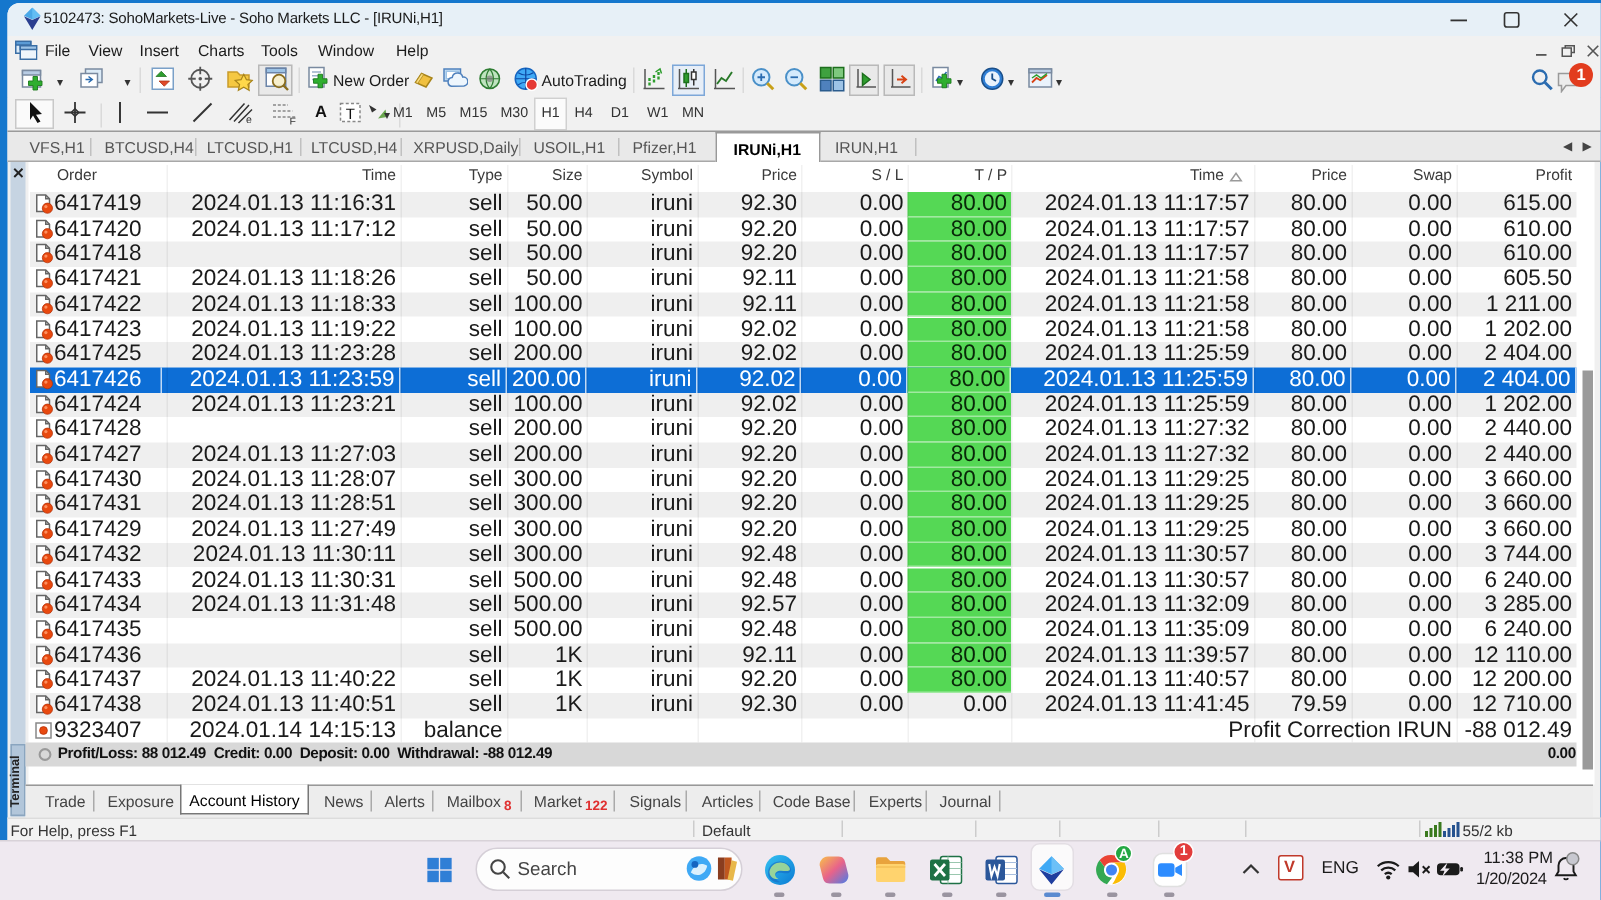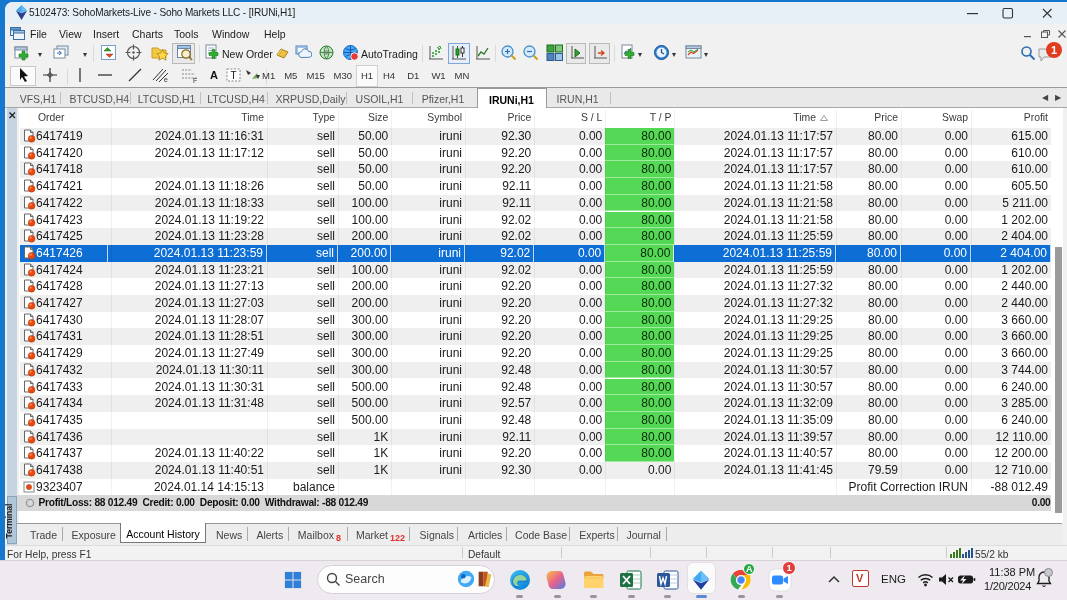--- a/index.html
+++ b/index.html
@@ -13,21 +13,21 @@
 #ctabsbar{position:absolute;left:5px;top:87px;width:1062px;height:21px;background:#e9e9e9;border-top:1px solid #9a9a9a;border-bottom:1px solid #a8a8a8}
 .ctab{position:absolute;top:93px;font-size:10.5px;color:#555;white-space:nowrap}
 .ctsep{position:absolute;top:92px;width:1px;height:12px;background:#c0c0c0}
 #cact{position:absolute;left:476.5px;top:88px;width:70px;height:20px;background:#fff;border:1px solid #999;border-bottom:none;text-align:center;color:#000;font-weight:bold;font-size:10.5px;padding-top:5px}
 #dock{position:absolute;left:7px;top:108px;width:9.5px;height:437px;background:#c6d4e2}
 #termtab{position:absolute;left:7px;top:496px;width:10px;height:48px;background:#b2c6da;border:1px solid #8aa5bf}
 #termtab span{position:absolute;left:-16px;top:19px;transform:rotate(-90deg);font-size:8.5px;font-weight:bold;color:#222;white-space:nowrap}
 #tblbg{position:absolute;left:19px;top:108px;width:1044px;height:414.5px;background:#fff}
 #thead{position:absolute;left:0;top:110px;width:1067px;height:18px;color:#3a3a3a;font-size:10.4px}
 .hc{position:absolute;top:2px;text-align:right;white-space:nowrap}
-#rows{position:absolute;left:20.0px;top:128.0px;width:1031.0px;height:306px;font-size:12px}
+#rows{position:absolute;left:20.0px;top:128.0px;width:1031.0px;height:306px;font-size:15px}
 .row{position:absolute;left:0;width:1031.0px;height:16.7px;line-height:16.7px;color:#1a1a1a;white-space:nowrap}
 .row.odd{background:#efefef}
 .row.sel{background:#0d6ed6;color:#fff}
 .c{position:absolute;top:0;height:16.7px;text-align:right;overflow:hidden;padding-right:3px}
 .c.ol{text-align:left}
 .ric{position:absolute;left:2px;top:1px}
 .onum{position:absolute;left:16px}
 .vsep{position:absolute;top:110px;width:1px;height:385.4px;background:rgba(0,0,0,0.055)}
 .row.sel .c{border-right:1px solid rgba(255,255,255,.75)}
 #sumrow{position:absolute;left:16.5px;top:495.4px;width:1034.5px;height:15.4px;background:#d8d8d8;font-size:10.2px;font-weight:bold;color:#111;line-height:15px;letter-spacing:-0.27px}
@@ -418,21 +418,21 @@
         <div class="c" style="left:90.7px;width:156.3px">2024.01.13 11:18:33</div>
         <div class="c" style="left:247.0px;width:71.0px">sell</div>
         <div class="c" style="left:318.0px;width:53.3px">100.00</div>
         <div class="c" style="left:371.3px;width:73.7px">iruni</div>
         <div class="c" style="left:445.0px;width:69.3px">92.11</div>
         <div class="c" style="left:514.3px;width:71.0px">0.00</div>
         <div class="c" style="left:585.3px;width:69.1px;background:#55d855;color:#092709;box-shadow:inset 0 -1px 0 rgba(255,255,255,.45)">80.00</div>
         <div class="c" style="left:654.4px;width:161.6px">2024.01.13 11:21:58</div>
         <div class="c" style="left:816.0px;width:65.0px">80.00</div>
         <div class="c" style="left:881.0px;width:70.0px">0.00</div>
-        <div class="c" style="left:951.0px;width:80.0px">5 211.00</div>
+        <div class="c" style="left:951.0px;width:80.0px">1 211.00</div>
       </div>
 <div class="row" style="top:83.5px">
         <div class="c ol" style="left:0px;width:88px">
           <svg class="ric" width="14" height="14" viewBox="0 0 14 14">
             <path d="M2.5 1h6l2.5 2.5V12h-8.5z" fill="#fff" stroke="#666" stroke-width="1"></path>
             <path d="M8.5 1v2.5H11" fill="none" stroke="#666" stroke-width="1"></path>
             <circle cx="9.6" cy="9.8" r="3.4" fill="#e8490f" stroke="#b33007" stroke-width=".5"></circle>
             <circle cx="8.6" cy="8.7" r="1.1" fill="#ff9868" opacity=".9"></circle>
           </svg>
           <span class="onum">6417423</span>
@@ -518,21 +518,20 @@
 <div class="row" style="top:150.3px">
         <div class="c ol" style="left:0px;width:88px">
           <svg class="ric" width="14" height="14" viewBox="0 0 14 14">
             <path d="M2.5 1h6l2.5 2.5V12h-8.5z" fill="#fff" stroke="#666" stroke-width="1"></path>
             <path d="M8.5 1v2.5H11" fill="none" stroke="#666" stroke-width="1"></path>
             <circle cx="9.6" cy="9.8" r="3.4" fill="#e8490f" stroke="#b33007" stroke-width=".5"></circle>
             <circle cx="8.6" cy="8.7" r="1.1" fill="#ff9868" opacity=".9"></circle>
           </svg>
           <span class="onum">6417428</span>
         </div>
-        <div class="c" style="left:90.7px;width:156.3px">2024.01.13 11:27:13</div>
         <div class="c" style="left:247.0px;width:71.0px">sell</div>
         <div class="c" style="left:318.0px;width:53.3px">200.00</div>
         <div class="c" style="left:371.3px;width:73.7px">iruni</div>
         <div class="c" style="left:445.0px;width:69.3px">92.20</div>
         <div class="c" style="left:514.3px;width:71.0px">0.00</div>
         <div class="c" style="left:585.3px;width:69.1px;background:#55d855;color:#092709;box-shadow:inset 0 -1px 0 rgba(255,255,255,.45)">80.00</div>
         <div class="c" style="left:654.4px;width:161.6px">2024.01.13 11:27:32</div>
         <div class="c" style="left:816.0px;width:65.0px">80.00</div>
         <div class="c" style="left:881.0px;width:70.0px">0.00</div>
         <div class="c" style="left:951.0px;width:80.0px">2 440.00</div>

